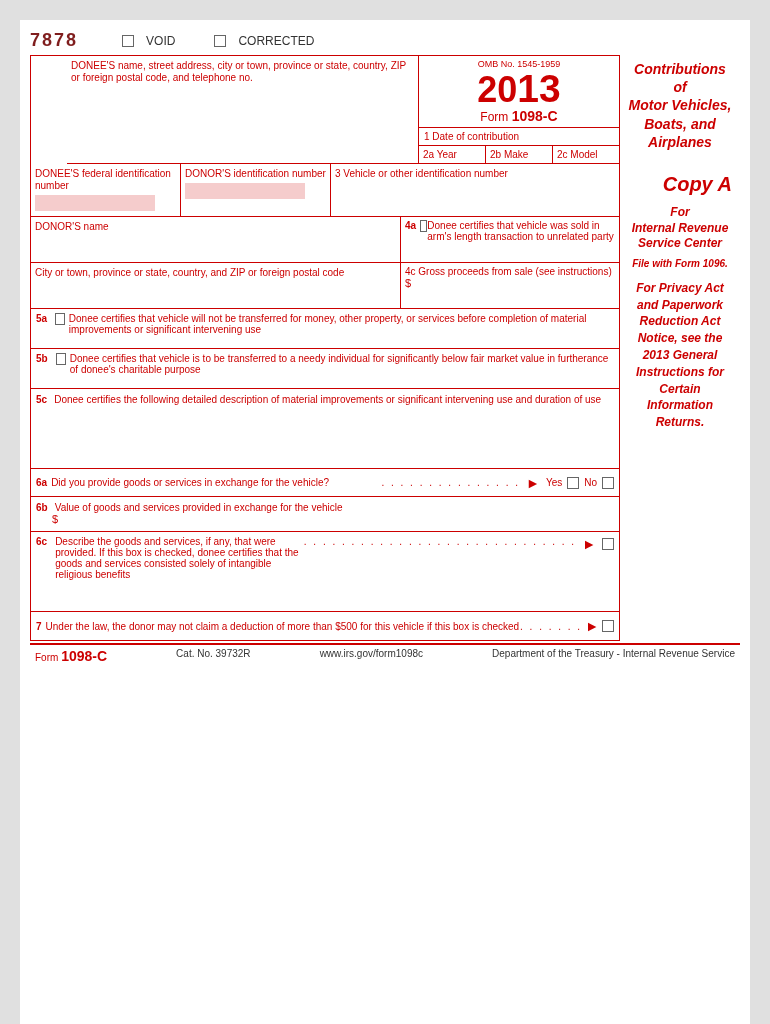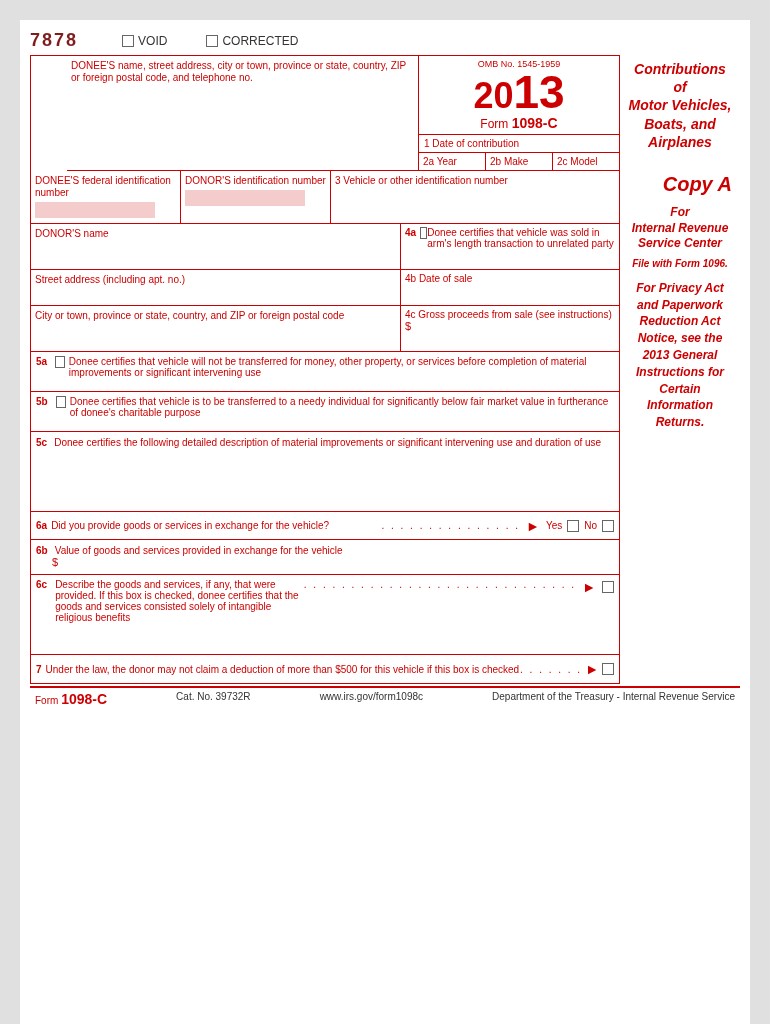--- a/index.html
+++ b/index.html
@@ -38,21 +38,21 @@
     .void-corrected {
       display: flex;
       gap: 15px;
       align-items: center;
       font-size: 12px;
       color: #333;
     }
     .checkbox-item {
       display: flex;
       align-items: center;
-      gap: 4px;
+      gap: 12px;
       padding-left: 24px;
     }
     .checkbox-sq {
       width: 12px;
       height: 12px;
       border: 1px solid #666;
       display: inline-block;
     }
     
     .main-layout {
@@ -360,21 +360,21 @@
 
         <div class="row-top">
           <div class="cell-donee-name">
             <span class="label-text">DONEE'S name, street address, city or town, province or state, country, ZIP or foreign postal code, and telephone no.</span>
           </div>
           <div class="cell-right-top">
             <div class="cell-omb">
               <span class="omb-text">OMB No. 1545-1959</span>
               <div style="display:flex; align-items:baseline; gap:0;">
                 <span class="year-big">
-                  <span style="font-size:36px; font-weight:bold; color:#cc0000;">20</span><span style="font-size:46px; font-weight:bold; color:#cc0000;">13</span>
+                  <span style="font-size:36px; font-weight:bold; color:#cc0000;">20</span><span style="font-size:39px; font-weight:bold; color:#cc0000;">13</span>
                 </span>
               </div>
               <div class="form-1098c-label">
                 <span>Form</span>
                 <span class="form-num">1098-C</span>
               </div>
             </div>
             <div class="cell-date-contribution">
               <span class="label-text">1 Date of contribution</span>
             </div>
@@ -412,28 +412,20 @@
           </div>
           <div class="cell-4a">
             <div style="display:flex; align-items:flex-start; gap:0;">
               <span class="row-label-num">4a</span>
               <div class="checkbox-sq"></div>
               <span style="font-size:10px; color:#cc0000;">Donee certifies that vehicle was sold in arm's length transaction to unrelated party</span>
             </div>
           </div>
         </div>
 
-        <div class="row-street">
-          <div class="cell-street">
-            <span class="label-text">Street address (including apt. no.)</span>
-          </div>
-          <div class="cell-4b">
-            <span class="label-text">4b Date of sale</span>
-          </div>
-        </div>
 
         <div class="row-city">
           <div class="cell-city">
             <span class="label-text">City or town, province or state, country, and ZIP or foreign postal code</span>
           </div>
           <div class="cell-4c">
             <span class="label-text">4c Gross proceeds from sale (see instructions)</span><br>
             <span style="color:#cc0000; font-size:11px;">$</span>
           </div>
         </div>

